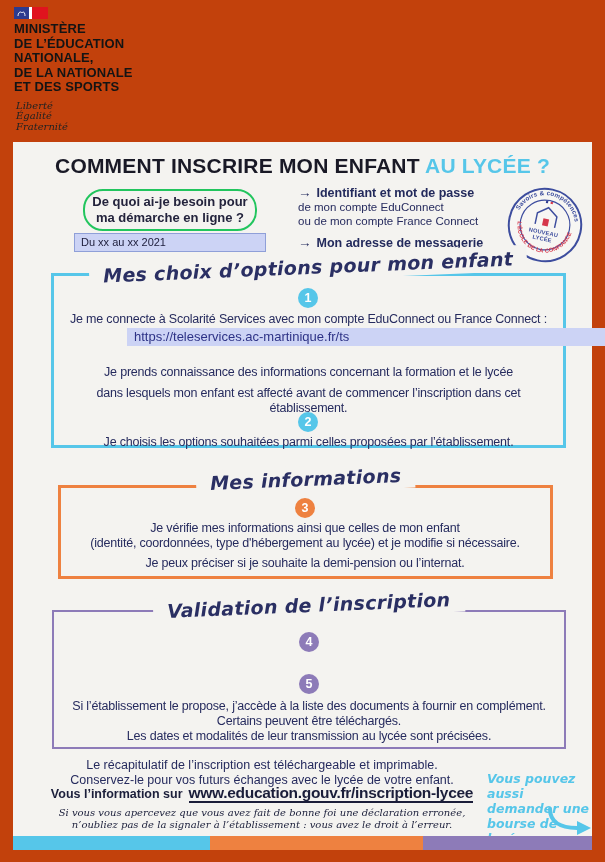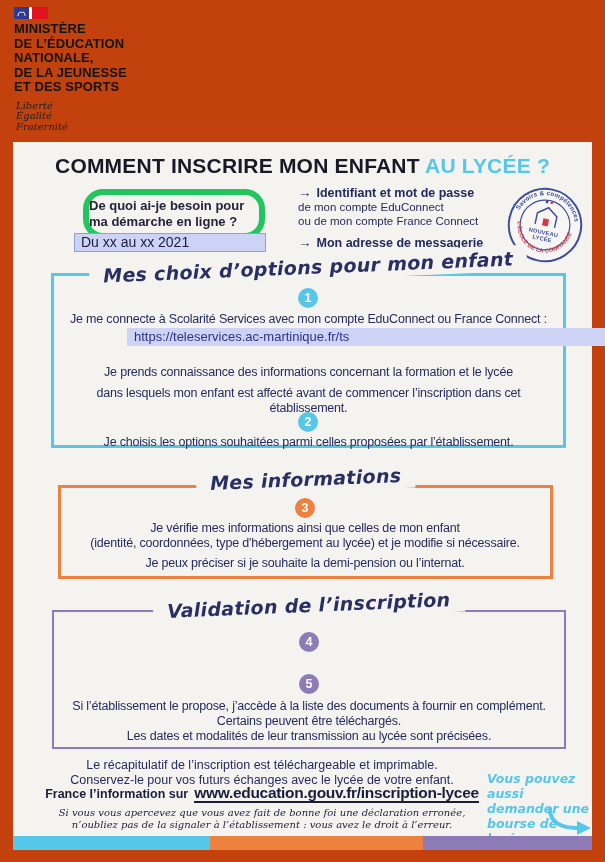--- a/index.html
+++ b/index.html
@@ -12,29 +12,29 @@
   .flag-red{width:16px;height:12px;background:#e0131e;}
   .min-name{margin-top:3px;font-weight:bold;font-size:13px;line-height:14.6px;color:#141414;letter-spacing:0.1px;}
   .motto{margin-top:6px;margin-left:2px;font-family:"DejaVu Serif",serif;font-style:italic;font-size:10px;line-height:10.5px;color:#222;}
 
   
   .content{position:absolute;left:13px;top:142px;width:579px;height:708px;background:#f4f3f0;}
 
   .title{position:absolute;left:0;top:12px;width:579px;margin:0;text-align:center;font-size:21px;font-weight:bold;letter-spacing:0.2px;color:#191926;}
   .title .accent{color:#56c6e9;}
 
-  .bubble{position:absolute;left:70px;top:47px;width:170px;height:38px;border:6px solid #22c55e;border-radius:20px;display:flex;flex-direction:column;justify-content:center;font-size:13px;font-weight:bold;line-height:16px;color:#23233c;background:transparent;}
+  .bubble{position:absolute;left:70px;top:47px;width:170px;height:38px;border:2px solid #22c55e;border-radius:20px;display:flex;flex-direction:column;justify-content:center;text-align:center;font-size:13px;font-weight:bold;line-height:16px;color:#23233c;background:transparent;}
 
   .needs{position:absolute;left:285px;top:44px;}
   .need-row{display:flex;align-items:baseline;font-weight:bold;font-size:12.5px;line-height:14px;color:#232a5c;}
   .need-row .arr{margin-right:5px;font-size:13.5px;}
   .need-sub{font-size:11.5px;line-height:12.5px;color:#262b5e;margin-top:1px;}
   .mt{margin-top:9px;}
 
-  .date-field{position:absolute;left:61px;top:91px;width:192px;height:19px;background:#ccd3f5;border:1px solid #8f9fd8;box-sizing:border-box;font-size:14px;line-height:17px;padding-left:6px;color:#1c1c3a;}
+  .date-field{position:absolute;left:61px;top:91px;width:192px;height:19px;background:#ccd3f5;border:1px solid #8f9fd8;box-sizing:border-box;font-size:11px;line-height:17px;padding-left:6px;color:#1c1c3a;}
 
   .badge{position:absolute;left:494px;top:45px;}
 
   .box{position:absolute;box-sizing:border-box;background:transparent;}
   .box1{left:38px;top:131px;width:515px;height:175px;border:3px solid #56c6e9;}
   .box2{left:45px;top:343px;width:495px;height:94px;border:3px solid #ee8140;}
   .box3{left:39px;top:468px;width:514px;height:139px;border:2px solid #8d7bb8;}
 
   .sec-title{position:absolute;text-align:center;z-index:3;}
   .st1{left:38px;top:112px;width:515px;}
@@ -90,21 +90,21 @@
           <rect x="0" y="0" width="15" height="12" fill="#2d3b8f"></rect>
           <path d="M4 9 C4 5 7 4 8 6 C9 4 11 5 11 9" stroke="#ffffff" stroke-width="0.9" fill="none"></path>
         </svg>
       <span class="flag-white"></span>
       <span class="flag-red"></span>
     </div>
     <div class="min-name">
       <div>MINISTÈRE</div>
       <div>DE L’ÉDUCATION</div>
       <div>NATIONALE,</div>
-      <div>DE LA JEUNESSE</div>
+      <div>DE LA NATIONALE</div>
       <div>ET DES SPORTS</div>
     </div>
     <div class="motto">
       <div>Liberté</div>
       <div>Égalité</div>
       <div>Fraternité</div>
     </div>
   </div>
 
   <div class="content">
@@ -177,21 +177,21 @@
     <div class="box box3"></div>
     <div class="sec-title st3"><span class="sec-title-inner">Validation de l’inscription</span></div>
     <div class="step step-purple s4">4</div>
     <div class="step step-purple s5">5</div>
     <div class="txt t-v51">Si l’établissement le propose, j’accède à la liste des documents à fournir en complément.</div>
     <div class="txt t-v52">Certains peuvent être téléchargés.</div>
     <div class="txt t-v53">Les dates et modalités de leur transmission au lycée sont précisées.</div>
 
     <div class="f-line f1">Le récapitulatif de l’inscription est téléchargeable et imprimable.</div>
     <div class="f-line f2">Conservez-le pour vos futurs échanges avec le lycée de votre enfant.</div>
-    <div class="f-line f3"><span class="prefix">France l’information sur</span><span class="biglink">www.education.gouv.fr/inscription-lycee</span></div>
+    <div class="f-line f3"><span class="prefix">Vous l’information sur</span><span class="biglink">www.education.gouv.fr/inscription-lycee</span></div>
     <div class="f-note n1">Si vous vous apercevez que vous avez fait de bonne foi une déclaration erronée,</div>
     <div class="f-note n2">n’oubliez pas de la signaler à l’établissement : vous avez le droit à l’erreur.</div>
 
     <div class="bourse">
       <div>Vous pouvez aussi</div>
       <div>demander une</div>
       <div>bourse de lycée.</div>
     </div>
     <svg class="bourse-arrow" width="54" height="30">
       <path d="M 7 3 C 7 15 16 22 34 22" stroke="#56c6e9" stroke-width="4" fill="none" stroke-linecap="round"></path>

